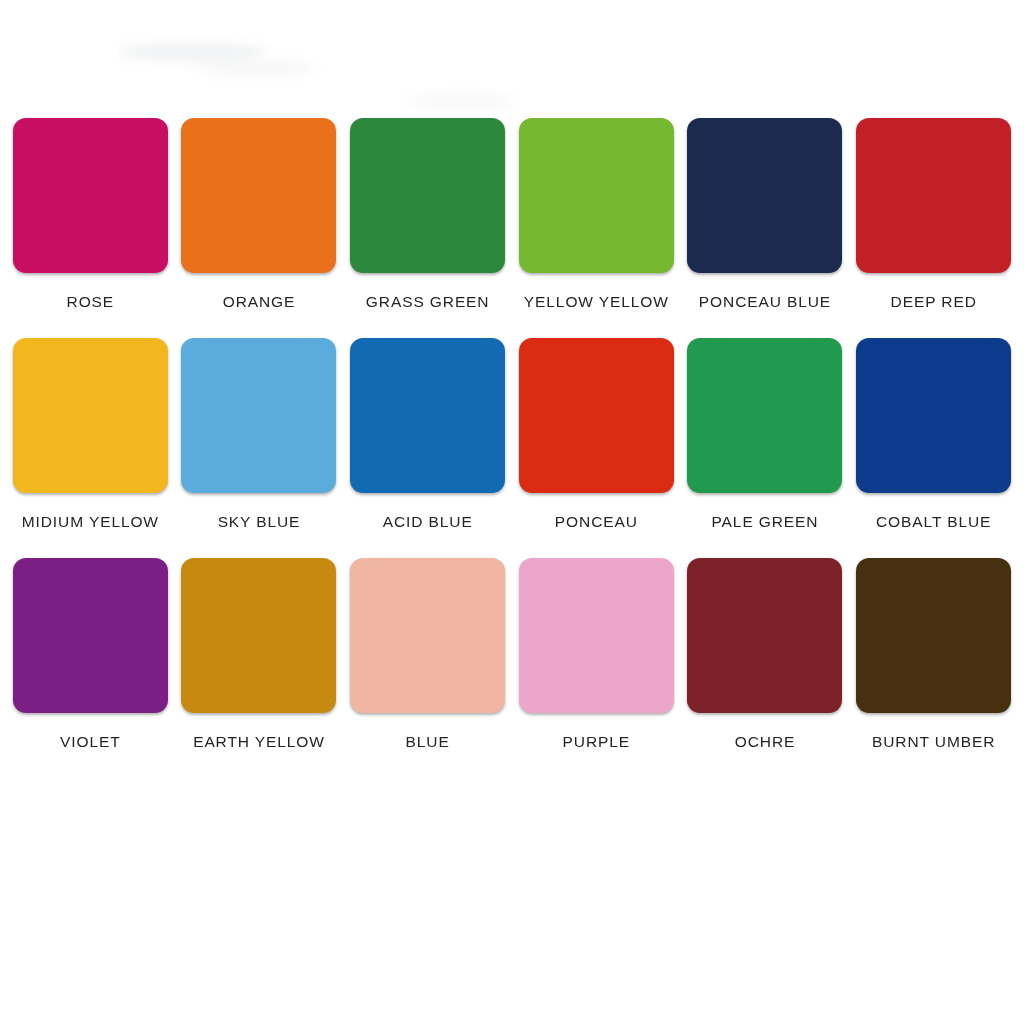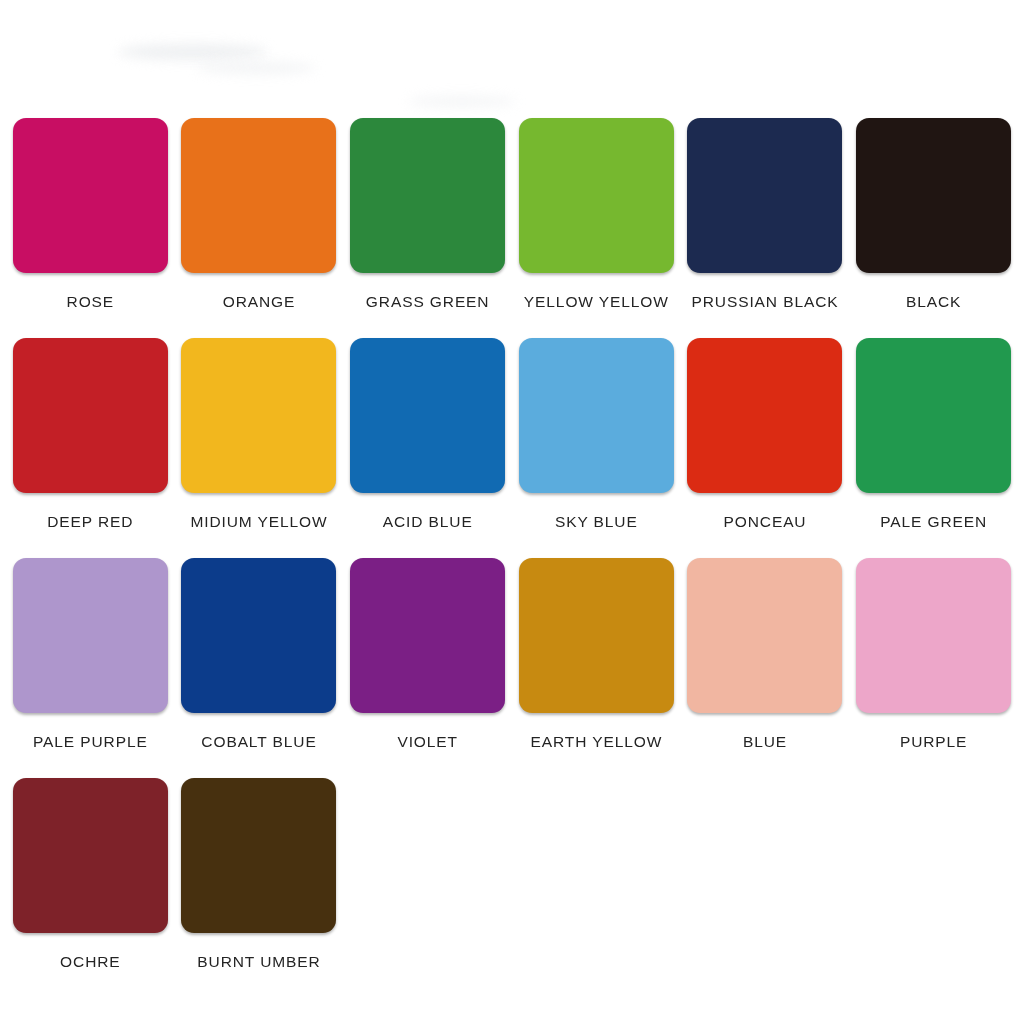--- a/index.html
+++ b/index.html
@@ -94,53 +94,45 @@
       <div class="swatch-cell">
         <div class="swatch-chip" style="background: rgb(44, 136, 60);"></div>
         <div class="swatch-label">GRASS GREEN</div>
       </div>
       <div class="swatch-cell">
         <div class="swatch-chip" style="background: rgb(118, 184, 47);"></div>
         <div class="swatch-label">YELLOW YELLOW</div>
       </div>
       <div class="swatch-cell">
         <div class="swatch-chip" style="background: rgb(28, 42, 80);"></div>
-        <div class="swatch-label">PRUSSIAN BLACK</div>
-      </div>
-      <div class="swatch-cell">
-        <div class="swatch-chip" style="background: rgb(32, 21, 18);"></div>
-        <div class="swatch-label">BLACK</div>
+        <div class="swatch-label">PONCEAU BLUE</div>
       </div>
       <div class="swatch-cell">
         <div class="swatch-chip" style="background: rgb(195, 31, 38);"></div>
         <div class="swatch-label">DEEP RED</div>
       </div>
       <div class="swatch-cell">
         <div class="swatch-chip" style="background: rgb(242, 183, 30);"></div>
         <div class="swatch-label">MIDIUM YELLOW</div>
       </div>
       <div class="swatch-cell">
+        <div class="swatch-chip" style="background: rgb(91, 172, 221);"></div>
+        <div class="swatch-label">SKY BLUE</div>
+      </div>
+      <div class="swatch-cell">
         <div class="swatch-chip" style="background: rgb(17, 106, 178);"></div>
         <div class="swatch-label">ACID BLUE</div>
-      </div>
-      <div class="swatch-cell">
-        <div class="swatch-chip" style="background: rgb(91, 172, 221);"></div>
-        <div class="swatch-label">SKY BLUE</div>
       </div>
       <div class="swatch-cell">
         <div class="swatch-chip" style="background: rgb(219, 43, 19);"></div>
         <div class="swatch-label">PONCEAU</div>
       </div>
       <div class="swatch-cell">
         <div class="swatch-chip" style="background: rgb(33, 153, 78);"></div>
         <div class="swatch-label">PALE GREEN</div>
-      </div>
-      <div class="swatch-cell">
-        <div class="swatch-chip" style="background: rgb(174, 150, 204);"></div>
-        <div class="swatch-label">PALE PURPLE</div>
       </div>
       <div class="swatch-cell">
         <div class="swatch-chip" style="background: rgb(12, 60, 139);"></div>
         <div class="swatch-label">COBALT BLUE</div>
       </div>
       <div class="swatch-cell">
         <div class="swatch-chip" style="background: rgb(123, 31, 133);"></div>
         <div class="swatch-label">VIOLET</div>
       </div>
       <div class="swatch-cell">

